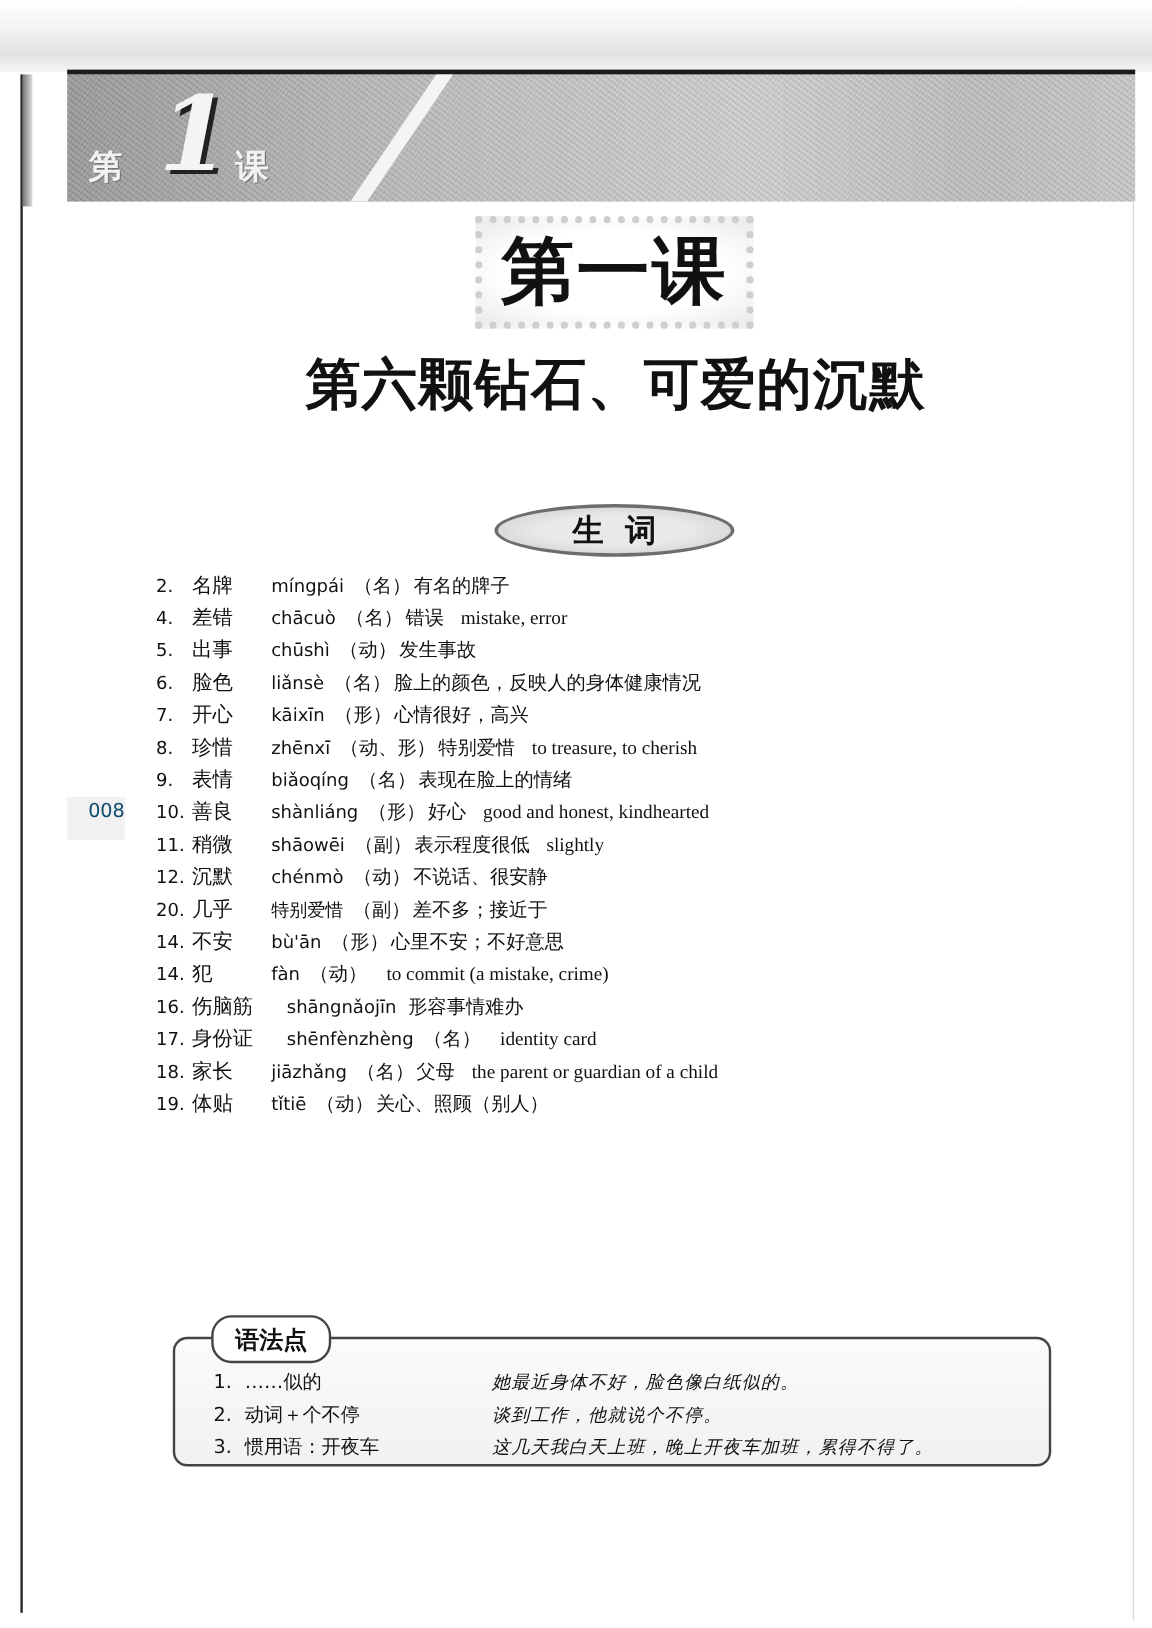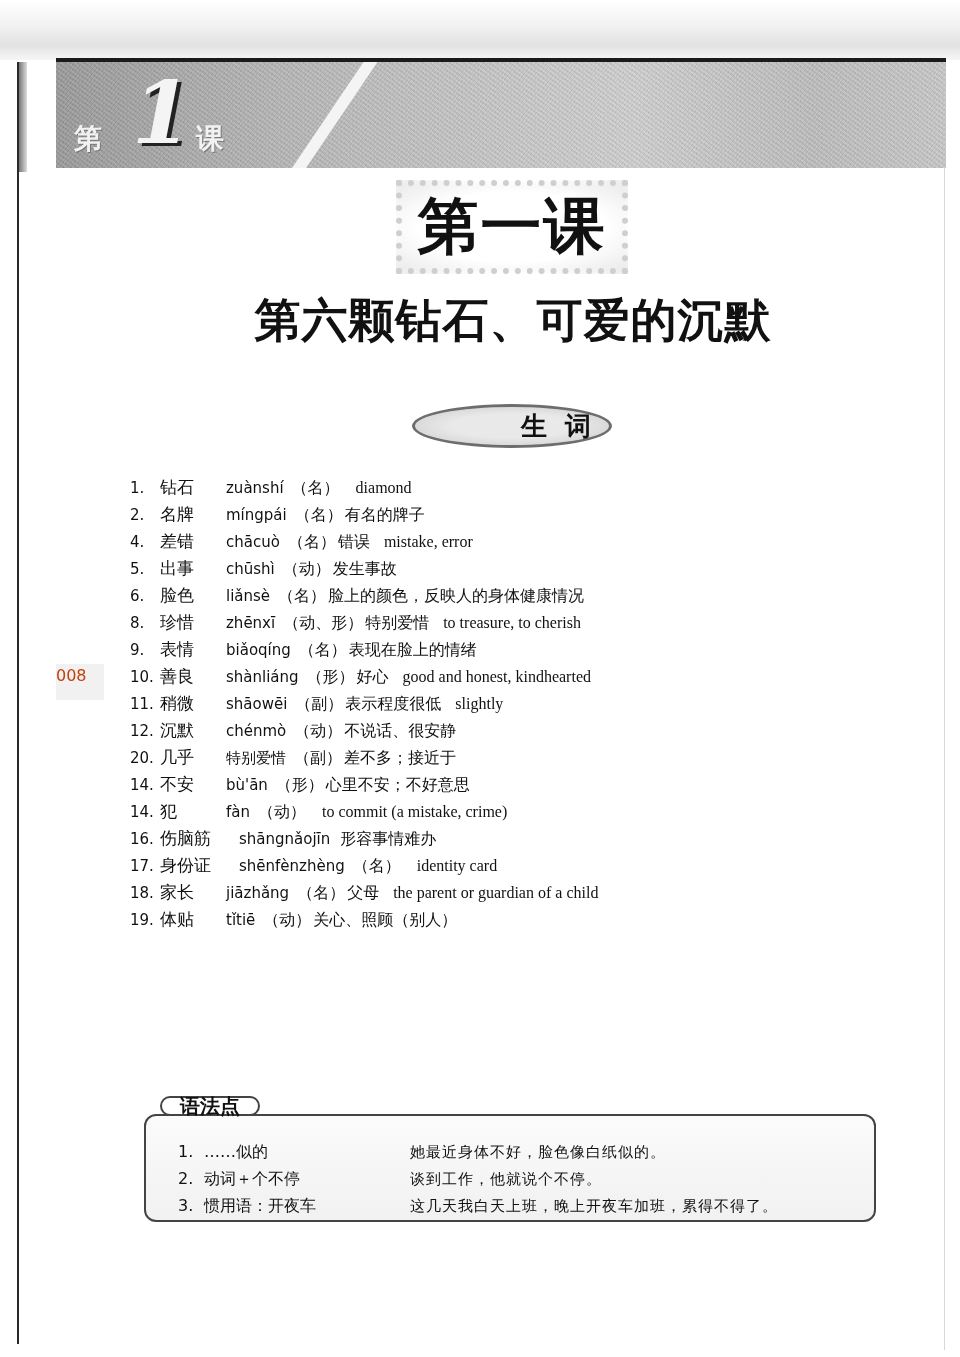--- a/index.html
+++ b/index.html
@@ -59,65 +59,65 @@
   .lesson-title {
     font-family: "DejaVu Serif", "Liberation Serif", serif;
     font-size: 61px; font-weight: bold; letter-spacing: 2px; color: #111;
   }
   .main-title {
     position: absolute; left: 0; width: 1026px; top: 290px; text-align: center;
     font-family: "DejaVu Serif", "Liberation Serif", serif;
     font-size: 46px; font-weight: bold; color: #111; letter-spacing: 1px;
   }
   .vocab-badge {
-    position: absolute; left: 412px; top: 404px; width: 200px; height: 44px;
+    position: absolute; left: 412px; top: 420px; width: 200px; height: 44px;
     border-radius: 50%;
     border: 3px solid #6d6d6d;
     box-sizing: border-box;
     background: radial-gradient(ellipse at center, #e9e9e9 45%, #c9c9c9 100%);
-    display: flex; align-items: center; justify-content: flex-end;
+    display: flex; align-items: center; justify-content: center;
   }
   .vocab-badge span {
     font-size: 26px; font-weight: bold; letter-spacing: 18px; margin-left: 18px; color: #111;
   }
   
   .vocab-list {
     position: absolute; left: 130px; top: 474px; width: 620px;
   }
   .vocab-row {
     height: 27px; line-height: 27px; font-size: 16px; white-space: nowrap; position: relative;
   }
   .vocab-row .num { display: inline-block; width: 30px; font-family: "DejaVu Sans", sans-serif; font-size: 15px; }
   .vocab-row .word { display: inline-block; font-size: 17px; margin-right: 28px; min-width: 38px; }
   .vocab-row .py { font-family: "DejaVu Sans", sans-serif; font-size: 15px; margin-right: 8px; }
   .vocab-row .pos { font-size: 16px; margin-right: 2px; }
   .vocab-row .cn { font-size: 16px; margin-right: 14px; }
   .vocab-row .en { font-family: "Liberation Serif", "DejaVu Serif", serif; font-size: 16px; }
   .page-num {
     position: absolute; left: 56px; top: 664px; width: 48px; height: 36px;
-    background: #f1f1f1; font-size: 16px; line-height: 24px; text-align: left;
-    font-family: "DejaVu Sans", sans-serif; color: #c2410c;
+    background: #f1f1f1; font-size: 16px; line-height: 24px; text-align: right;
+    font-family: "DejaVu Sans", sans-serif; color: #0c4a6e;
   }
   
   .grammar-box {
     position: absolute; left: 144px; top: 1114px; width: 732px; height: 108px;
     border: 2px solid #444; border-radius: 12px; box-sizing: border-box;
     background: linear-gradient(180deg, #fbfbfb, #f1f1f1);
   }
   .grammar-tab {
-    position: absolute; left: 160px; top: 1096px; width: 100px; height: 20px;
+    position: absolute; left: 176px; top: 1096px; width: 100px; height: 40px;
     border: 2px solid #444; border-radius: 17px; box-sizing: border-box;
     background: #fff; display: flex; align-items: center; justify-content: center;
     font-size: 20px; font-weight: bold;
   }
   .grammar-rows { position: absolute; left: 178px; top: 1138px; width: 680px; }
   .g-row { height: 27px; line-height: 27px; font-size: 16px; white-space: nowrap; }
   .g-row .g-num { display: inline-block; width: 26px; }
   .g-row .g-point { display: inline-block; width: 206px; }
-  .g-row .g-ex { display: inline-block; font-family: "DejaVu Serif", serif; font-size: 15px; letter-spacing: 1px; }
+  .g-row .g-ex { display: inline-block; font-family: "DejaVu Serif", serif; font-size: 15px; letter-spacing: 1px; font-style: italic; }
 </style>
 </head>
 <body>
 
 <div class="scan-top"></div>
 <div class="left-rule"></div>
 <div class="left-rule-shade"></div>
 <div class="right-edge"></div>
 
 <div class="banner">
@@ -133,25 +133,25 @@
 
 <div class="main-title">第六颗钻石、可爱的沉默</div>
 
 <div class="vocab-badge">
   <span>生词</span>
 </div>
 
 <div class="page-num">008</div>
 
 <div class="vocab-list" id="vocab-list">
-    <div class="vocab-row"><span class="num">1.</span><span class="word">钻石</span><span class="py">zuànshí</span><span class="pos">（名）</span><span class="cn"></span><span class="en">diamond</span></div>
     <div class="vocab-row"><span class="num">2.</span><span class="word">名牌</span><span class="py">míngpái</span><span class="pos">（名）</span><span class="cn">有名的牌子</span><span class="en"></span></div>
     <div class="vocab-row"><span class="num">4.</span><span class="word">差错</span><span class="py">chācuò</span><span class="pos">（名）</span><span class="cn">错误</span><span class="en">mistake, error</span></div>
     <div class="vocab-row"><span class="num">5.</span><span class="word">出事</span><span class="py">chūshì</span><span class="pos">（动）</span><span class="cn">发生事故</span><span class="en"></span></div>
     <div class="vocab-row"><span class="num">6.</span><span class="word">脸色</span><span class="py">liǎnsè</span><span class="pos">（名）</span><span class="cn">脸上的颜色，反映人的身体健康情况</span><span class="en"></span></div>
+    <div class="vocab-row"><span class="num">7.</span><span class="word">开心</span><span class="py">kāixīn</span><span class="pos">（形）</span><span class="cn">心情很好，高兴</span><span class="en"></span></div>
     <div class="vocab-row"><span class="num">8.</span><span class="word">珍惜</span><span class="py">zhēnxī</span><span class="pos">（动、形）</span><span class="cn">特别爱惜</span><span class="en">to treasure, to cherish</span></div>
     <div class="vocab-row"><span class="num">9.</span><span class="word">表情</span><span class="py">biǎoqíng</span><span class="pos">（名）</span><span class="cn">表现在脸上的情绪</span><span class="en"></span></div>
     <div class="vocab-row"><span class="num">10.</span><span class="word">善良</span><span class="py">shànliáng</span><span class="pos">（形）</span><span class="cn">好心</span><span class="en">good and honest, kindhearted</span></div>
     <div class="vocab-row"><span class="num">11.</span><span class="word">稍微</span><span class="py">shāowēi</span><span class="pos">（副）</span><span class="cn">表示程度很低</span><span class="en">slightly</span></div>
     <div class="vocab-row"><span class="num">12.</span><span class="word">沉默</span><span class="py">chénmò</span><span class="pos">（动）</span><span class="cn">不说话、很安静</span><span class="en"></span></div>
     <div class="vocab-row"><span class="num">20.</span><span class="word">几乎</span><span class="py">特别爱惜</span><span class="pos">（副）</span><span class="cn">差不多；接近于</span><span class="en"></span></div>
     <div class="vocab-row"><span class="num">14.</span><span class="word">不安</span><span class="py">bù'ān</span><span class="pos">（形）</span><span class="cn">心里不安；不好意思</span><span class="en"></span></div>
     <div class="vocab-row"><span class="num">14.</span><span class="word">犯</span><span class="py">fàn</span><span class="pos">（动）</span><span class="cn"></span><span class="en">to commit (a mistake, crime)</span></div>
     <div class="vocab-row"><span class="num">16.</span><span class="word">伤脑筋</span><span class="py">shāngnǎojīn</span><span class="pos"></span><span class="cn">形容事情难办</span><span class="en"></span></div>
     <div class="vocab-row"><span class="num">17.</span><span class="word">身份证</span><span class="py">shēnfènzhèng</span><span class="pos">（名）</span><span class="cn"></span><span class="en">identity card</span></div>

